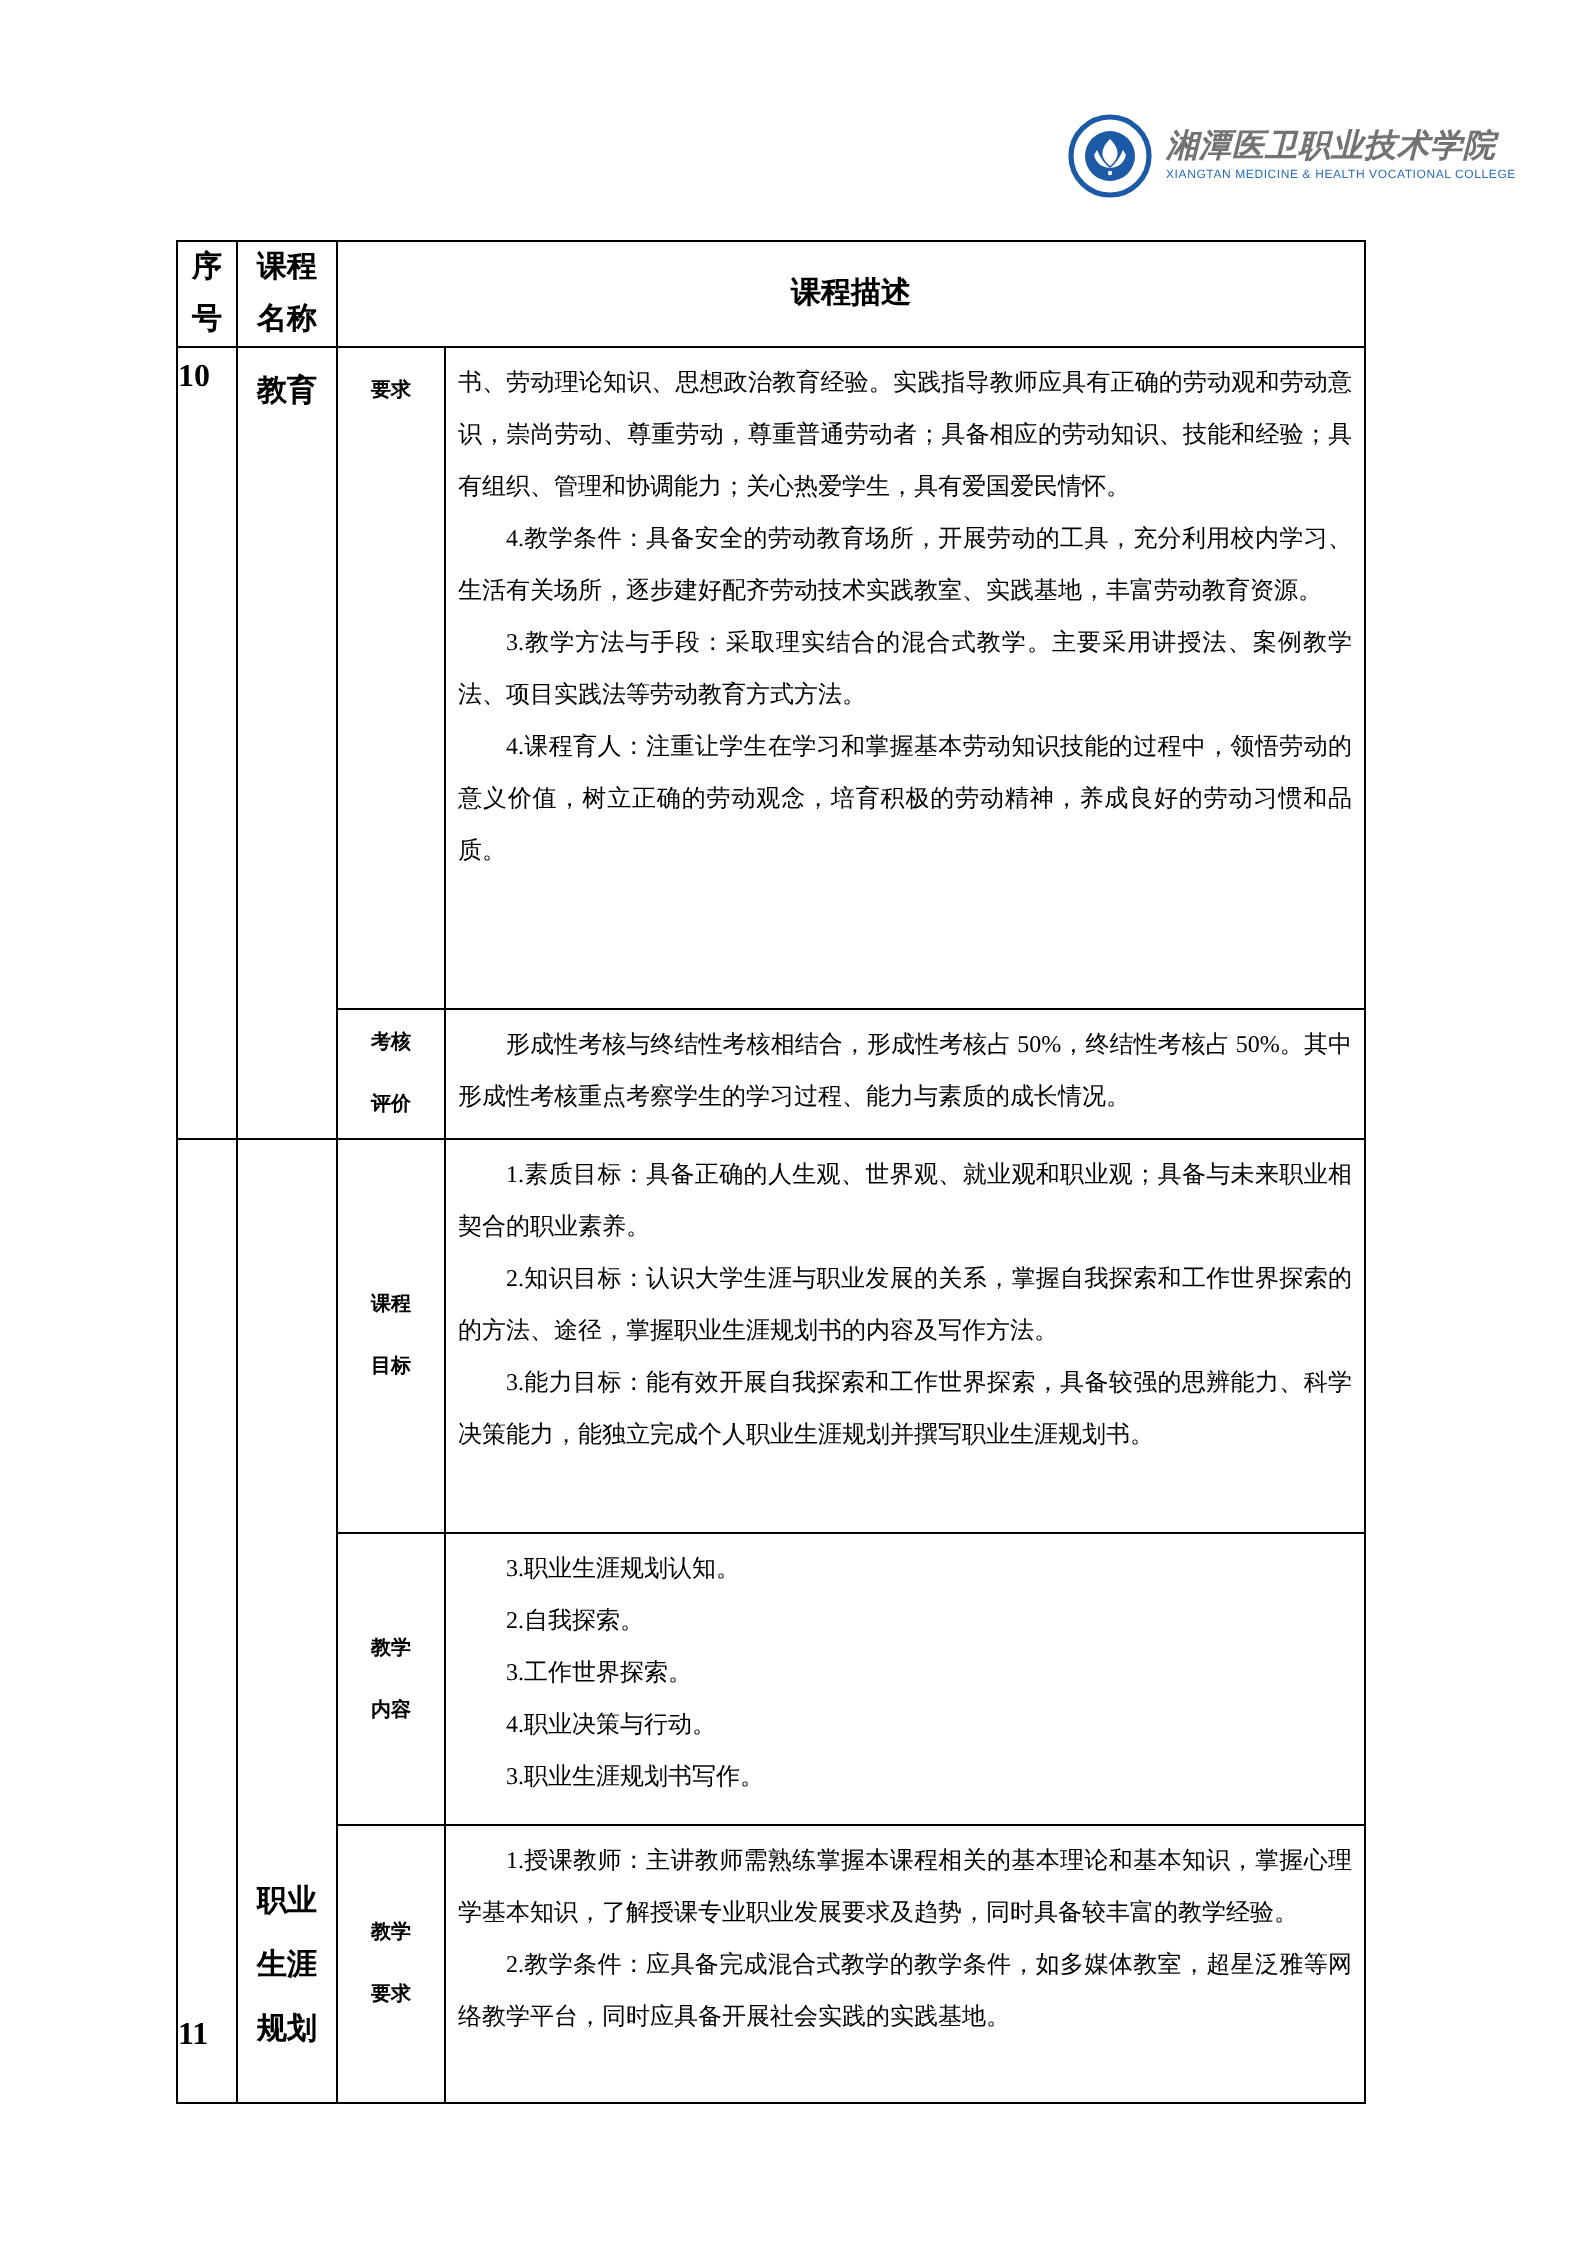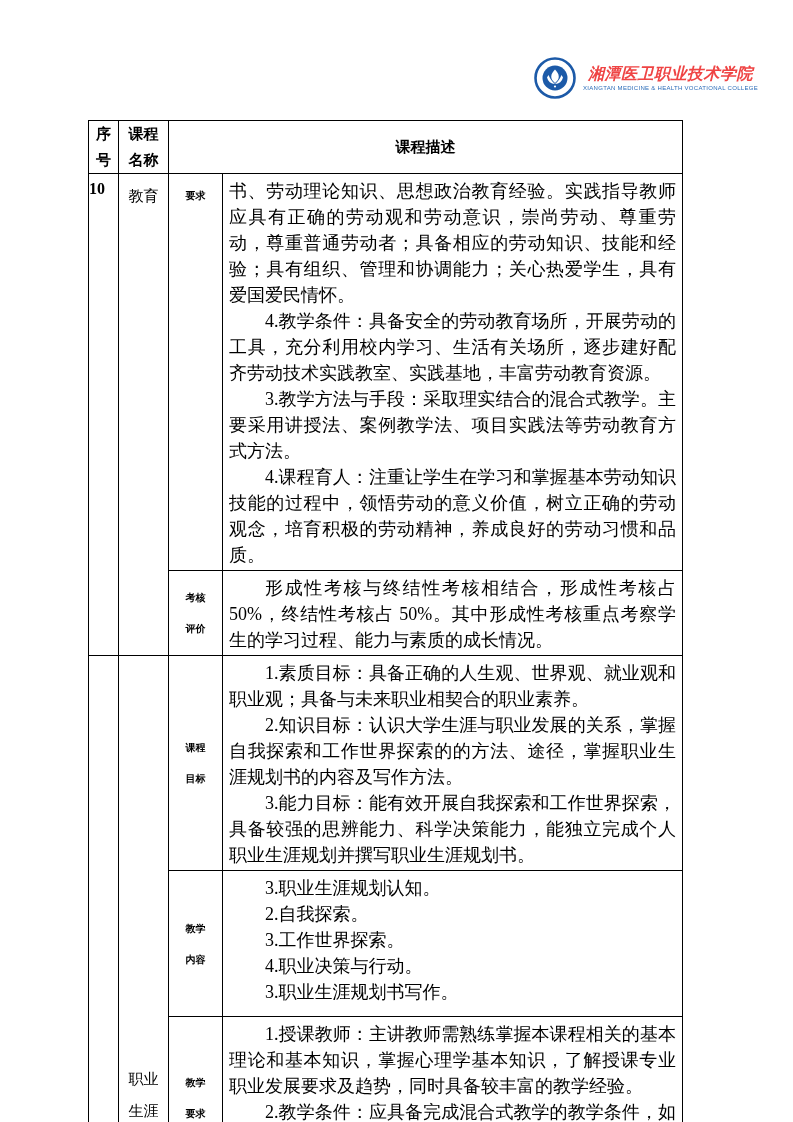--- a/index.html
+++ b/index.html
@@ -13,23 +13,22 @@
   .page { position: absolute; inset: 0; }
 
   
   .logo {
     position: absolute; left: 534px; top: 57px;
     display: flex; align-items: center; gap: 7px;
   }
   .logo-text { display: flex; flex-direction: column; }
   .logo-zh {
     font-size: 16px; font-weight: bold; font-style: italic;
-    letter-spacing: 0.5px; color: #ef4444; line-height: 20px;
+    letter-spacing: 0.5px; color: #737373; line-height: 20px;
     font-family: "Liberation Serif", "DejaVu Serif", serif;
-    text-align: center;
   }
   .logo-en {
     font-size: 6px; letter-spacing: 0.3px; color: #2b6cb8;
     line-height: 8px; font-family: "Liberation Sans", sans-serif;
     white-space: nowrap;
   }
 
   
   table.course-table {
     position: absolute; left: 88px; top: 120px;
@@ -38,33 +37,33 @@
   td { border: 1px solid #000; padding: 0; vertical-align: middle; }
 
   .hdr {
     font-weight: bold; text-align: center; font-size: 15px;
     line-height: 26px; white-space: pre-line;
   }
   .num {
     font-weight: bold; text-align: left; font-size: 16px;
   }
   .course {
-    font-weight: normal; text-align: center; font-size: 15px;
+    font-weight: bold; text-align: center; font-size: 15px;
     line-height: 32px; white-space: pre-line;
   }
   .sublbl {
     font-weight: bold; text-align: center; font-size: 10px;
     line-height: 31px; white-space: pre-line;
   }
   .top { vertical-align: top; padding-top: 6px; }
   .bottom-num { vertical-align: bottom; padding-bottom: 24px; }
   .bottom-name { vertical-align: bottom; padding-bottom: 20px; }
 
   .content {
-    font-size: 18px; line-height: 26px; text-align: justify;
+    font-size: 12px; line-height: 26px; text-align: justify;
     vertical-align: top; padding: 4px 6px 2px 6px;
   }
   .content p.para { margin: 0; text-indent: 2em; }
   .content p.noind { text-indent: 0; }
 
   .r-head  td { height: 52px; }
   .r-req    .content { height: 324px; }
   .r-assess .content { height: 58px; }
   .r-goal   .content { height: 190px; }
   .r-teach  .content { height: 139px; }

